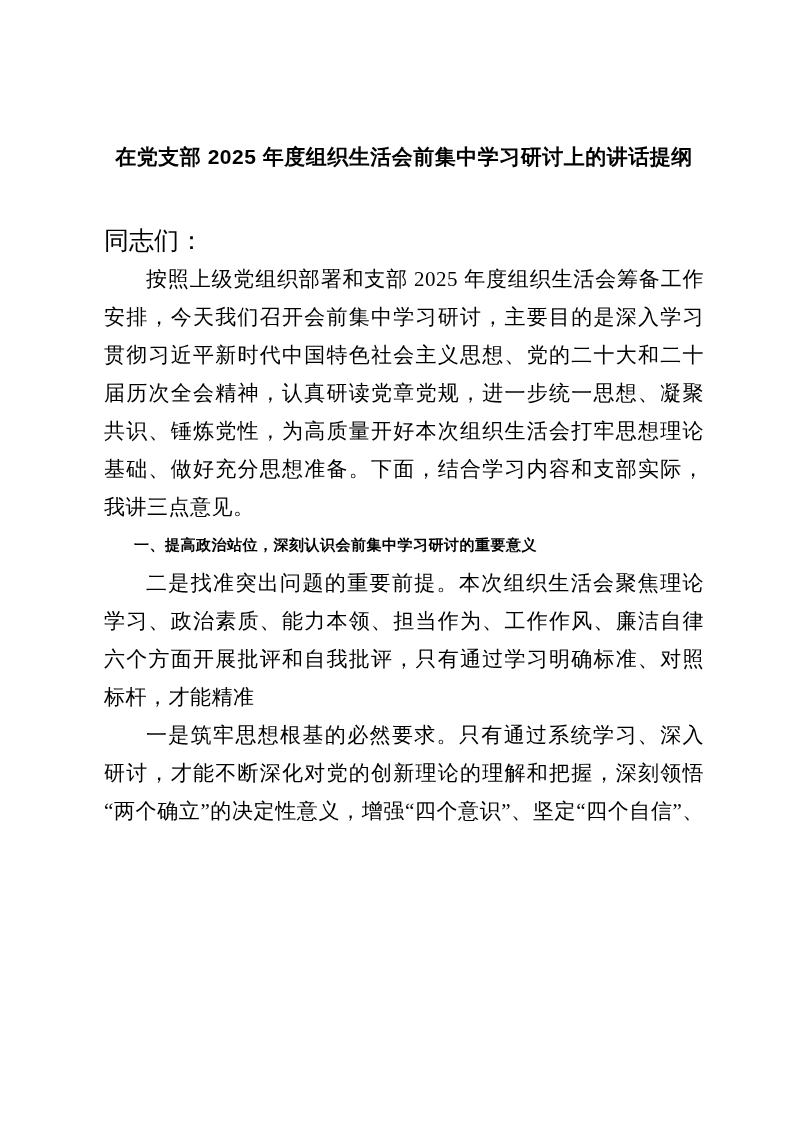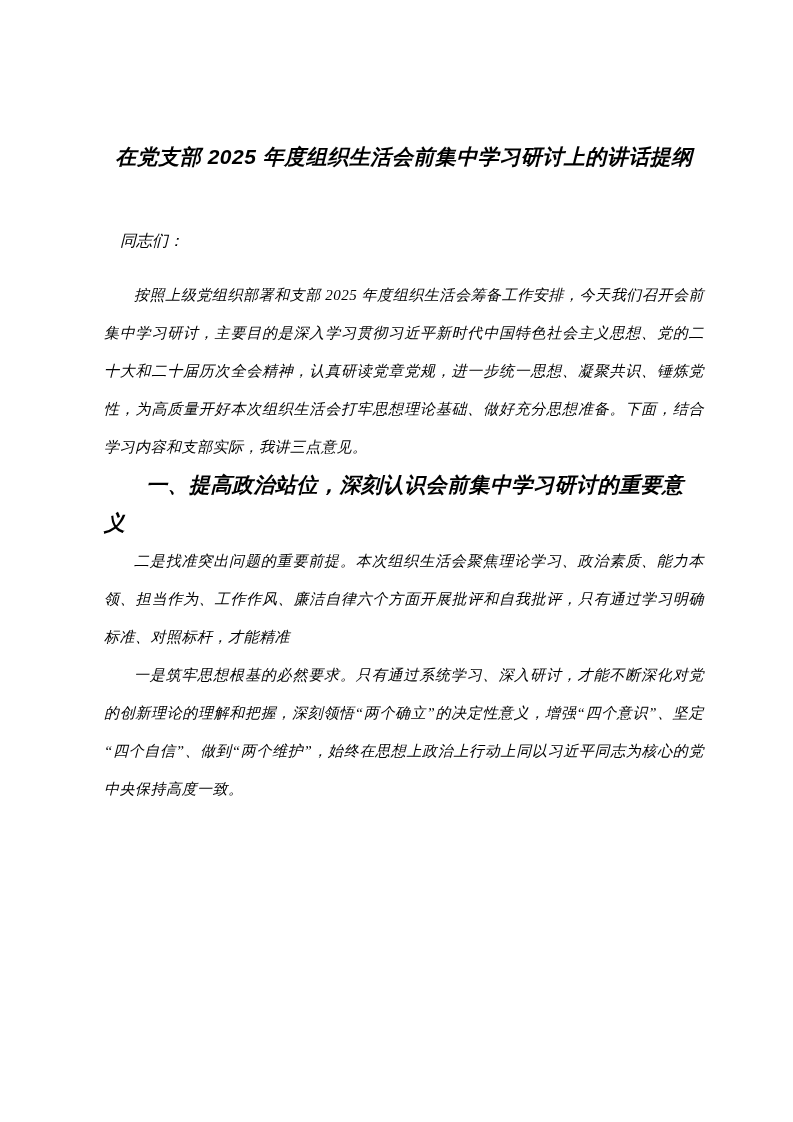--- a/index.html
+++ b/index.html
@@ -8,57 +8,56 @@
     background: #ffffff;
   }
   .page {
     position: relative;
     width: 793px;
     height: 836px;
     background: #ffffff;
     color: #000000;
     font-family: "Liberation Serif", "DejaVu Serif", serif;
     overflow: hidden;
-    font-style: italic;
   }
   .content {
     position: absolute;
     left: 104px;
     top: 142px;
     width: 600px;
   }
   .doc-title {
     margin: 0 0 50px 0;
     font-family: "Liberation Sans", "DejaVu Sans", sans-serif;
     font-weight: 700;
     font-size: 21px;
     line-height: 30px;
     text-align: center;
     letter-spacing: 0.5px;
   }
   .salutation {
-    margin: 16px;
-    font-size: 16px;
+    margin: 0;
+    font-size: 25px;
     line-height: 38px;
     text-indent: 0;
   }
   .body-para {
     margin: 0;
-    font-size: 15px;
+    font-size: 21px;
     line-height: 38px;
     text-indent: 2em;
     text-align: justify;
     text-justify: inter-ideograph;
     letter-spacing: 0.5px;
   }
   .section-heading {
     margin: 0;
     font-family: "Liberation Sans", "DejaVu Sans", sans-serif;
     font-weight: 700;
-    font-size: 21px;
+    font-size: 15px;
     line-height: 38px;
     text-indent: 2em;
     letter-spacing: 0.5px;
   }
   .page-footer {
     position: absolute;
     top: 1030px;
     right: 116px;
     font-size: 18px;
     line-height: 26px;

